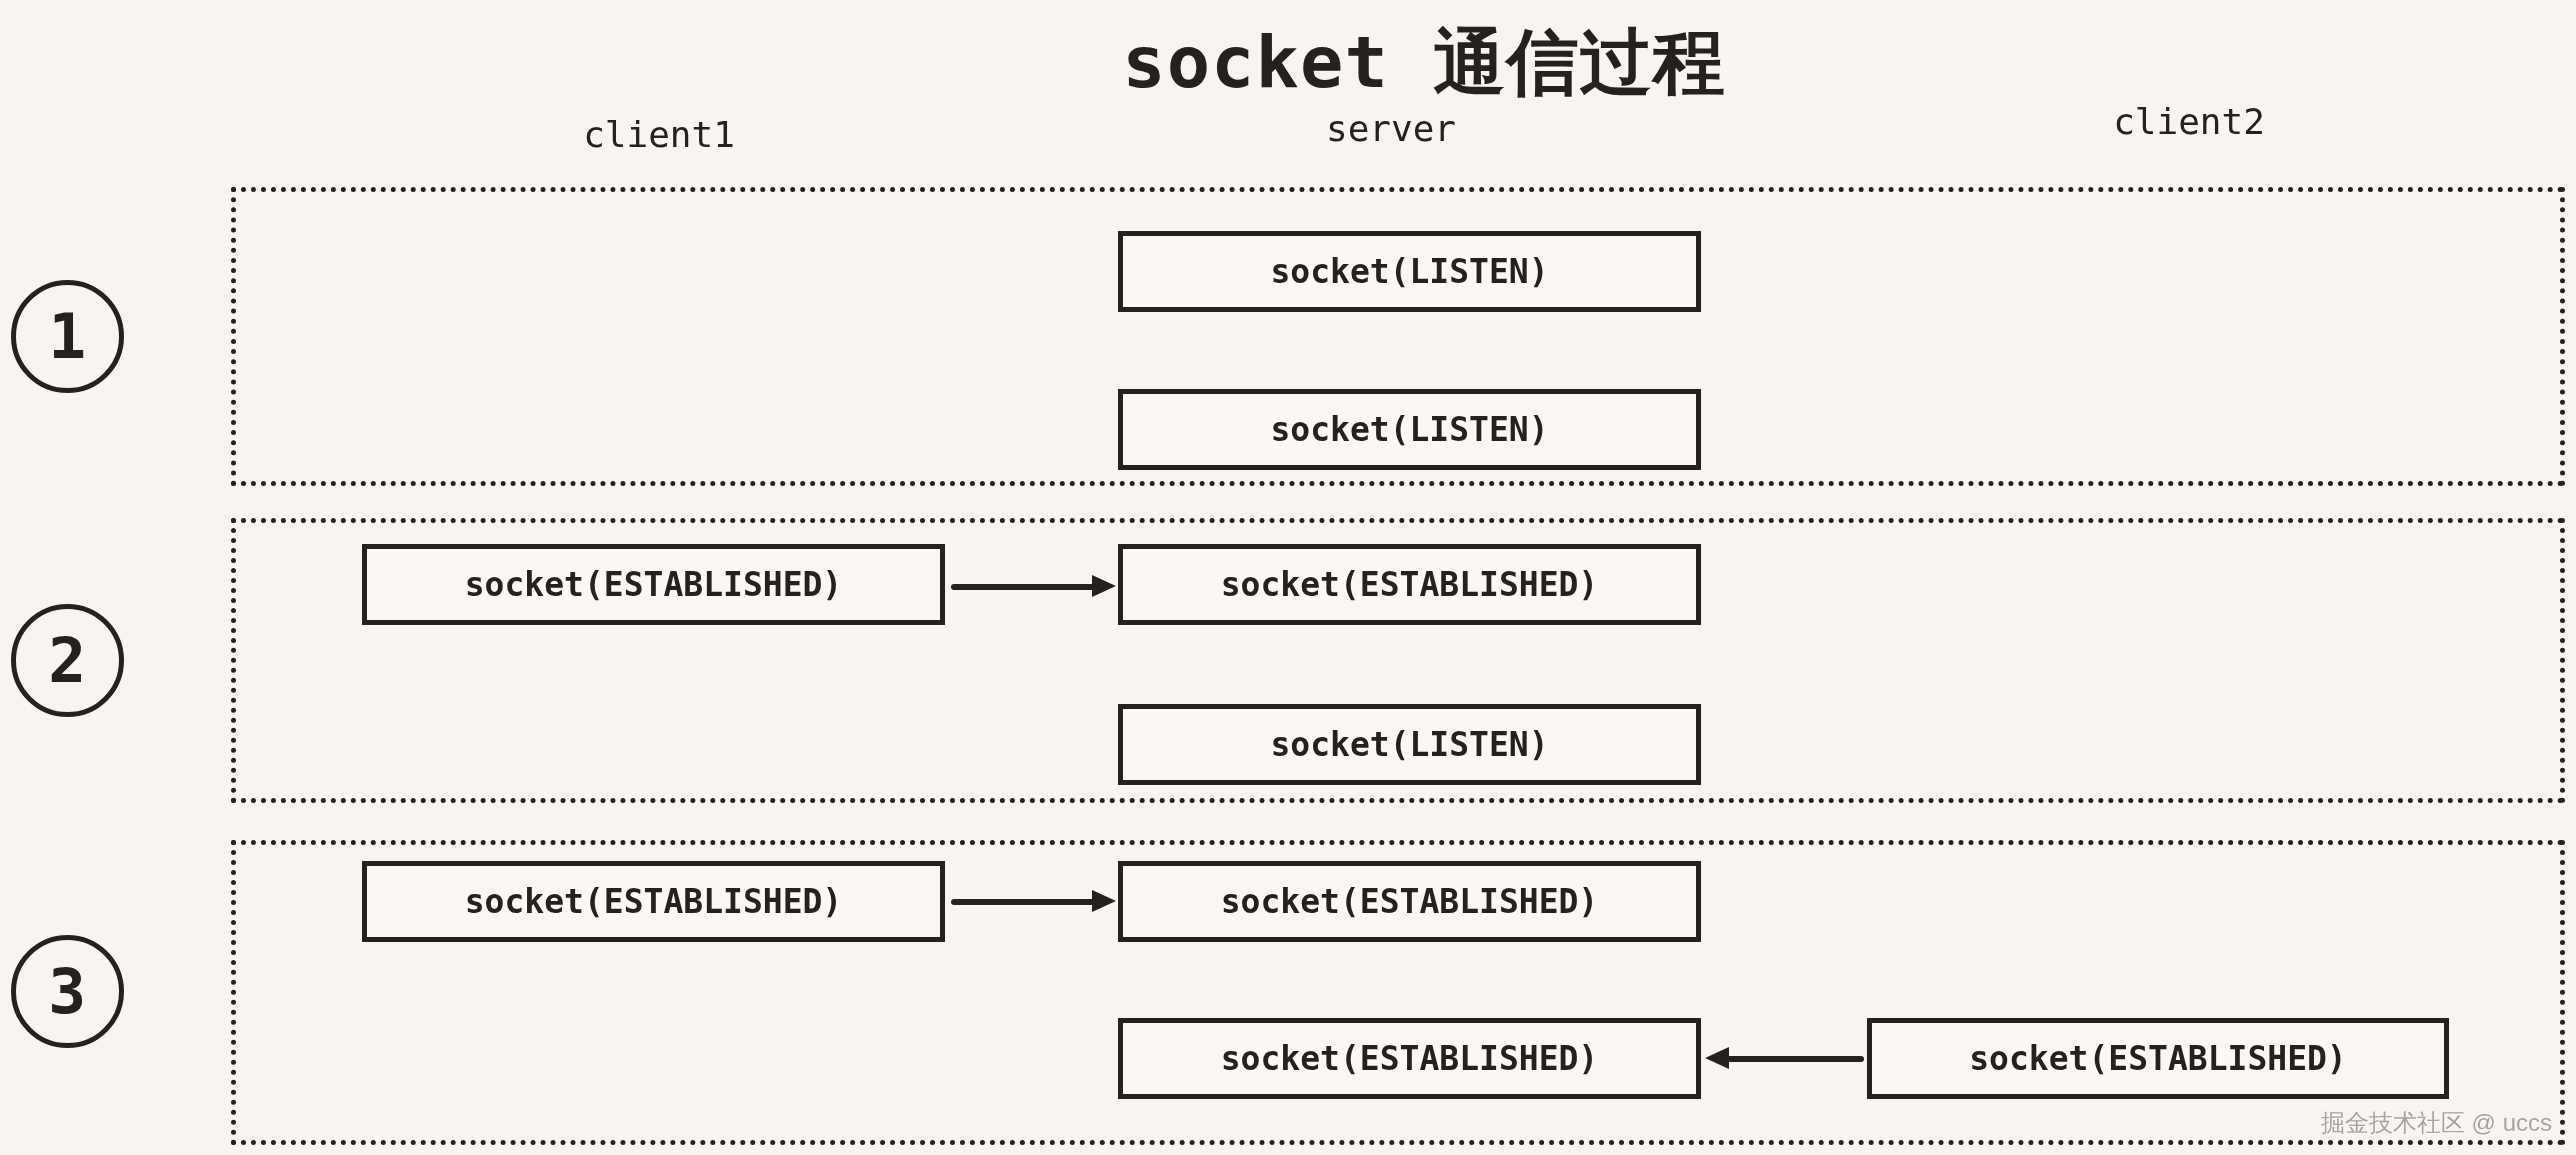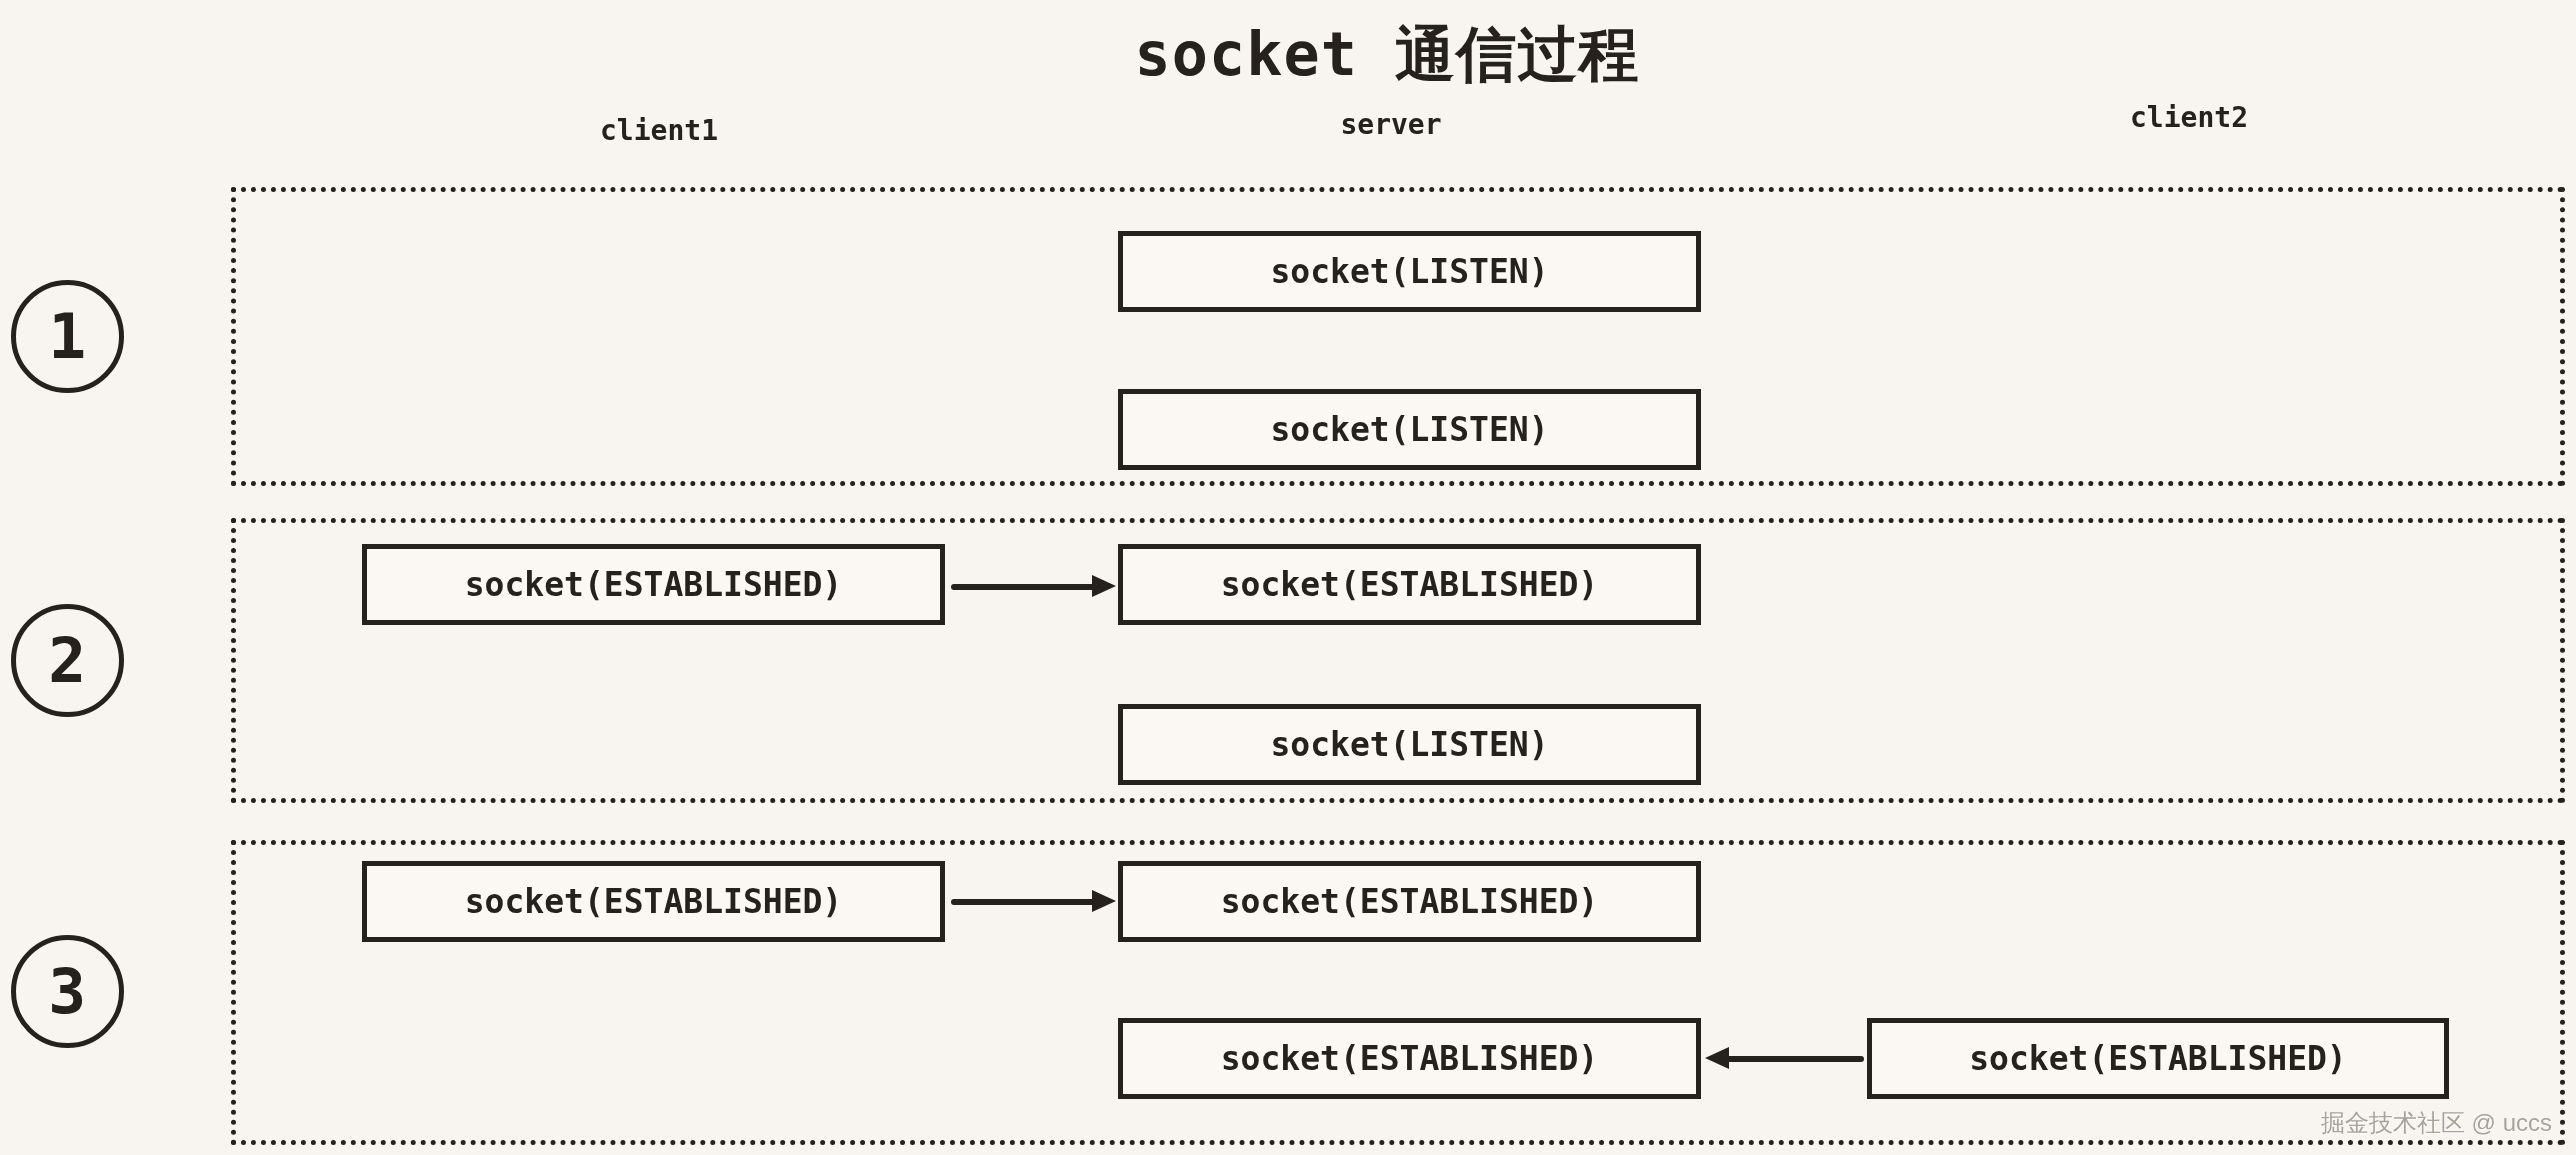--- a/index.html
+++ b/index.html
@@ -11,33 +11,33 @@
     position: relative;
     width: 2576px;
     height: 1156px;
     background: var(--bg, #f8f4ef);
     font-family: "DejaVu Sans Mono", "Liberation Mono", monospace;
     color: var(--ink, #26211d);
     overflow: hidden;
   }
   .title {
     position: absolute;
-    left: 1387px;
+    left: 1424px;
     top: 15px;
     transform: translateX(-50%);
-    font-size: 60px;
+    font-size: 72px;
     font-weight: 700;
     white-space: nowrap;
     letter-spacing: 1.1px;
   }
   .col-header {
     position: absolute;
     transform: translateX(-50%);
-    font-size: 28px;
-    font-weight: 700;
+    font-size: 36px;
+    font-weight: 400;
     white-space: nowrap;
   }
   .col-header.c1 { left: 659px; top: 114px; }
   .col-header.sv { left: 1391px; top: 108px; }
   .col-header.c2 { left: 2189px; top: 101px; }
 
   .stage {
     position: absolute;
     left: 231px;
     width: 2334px;

